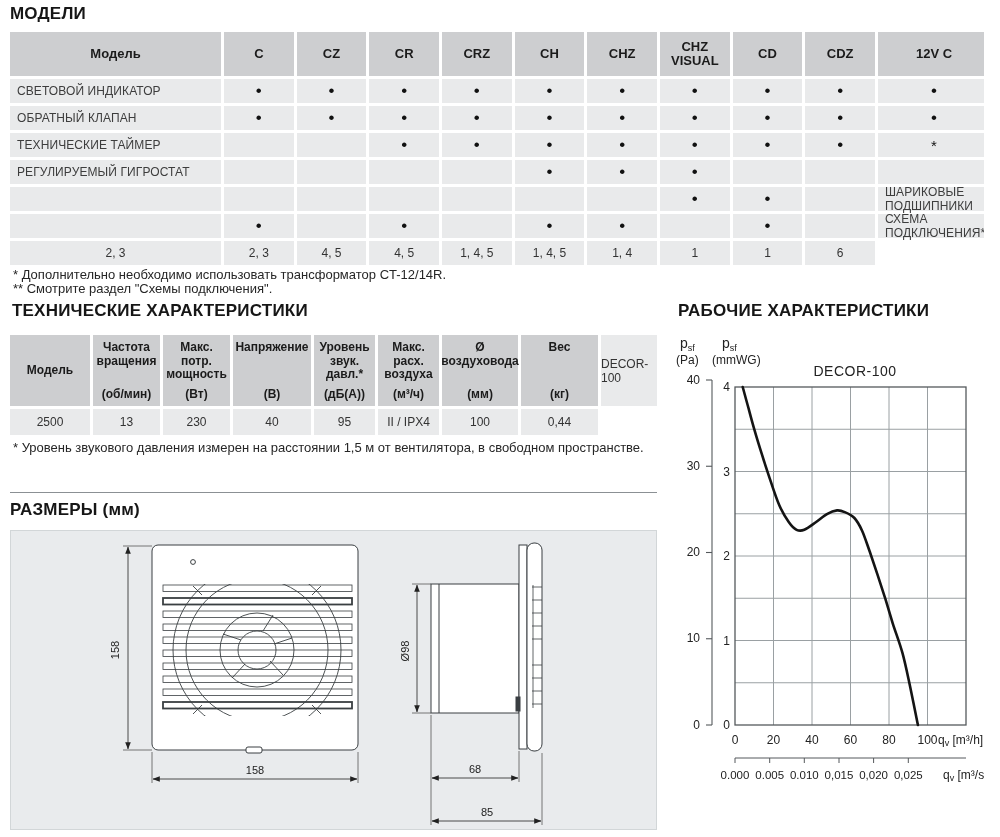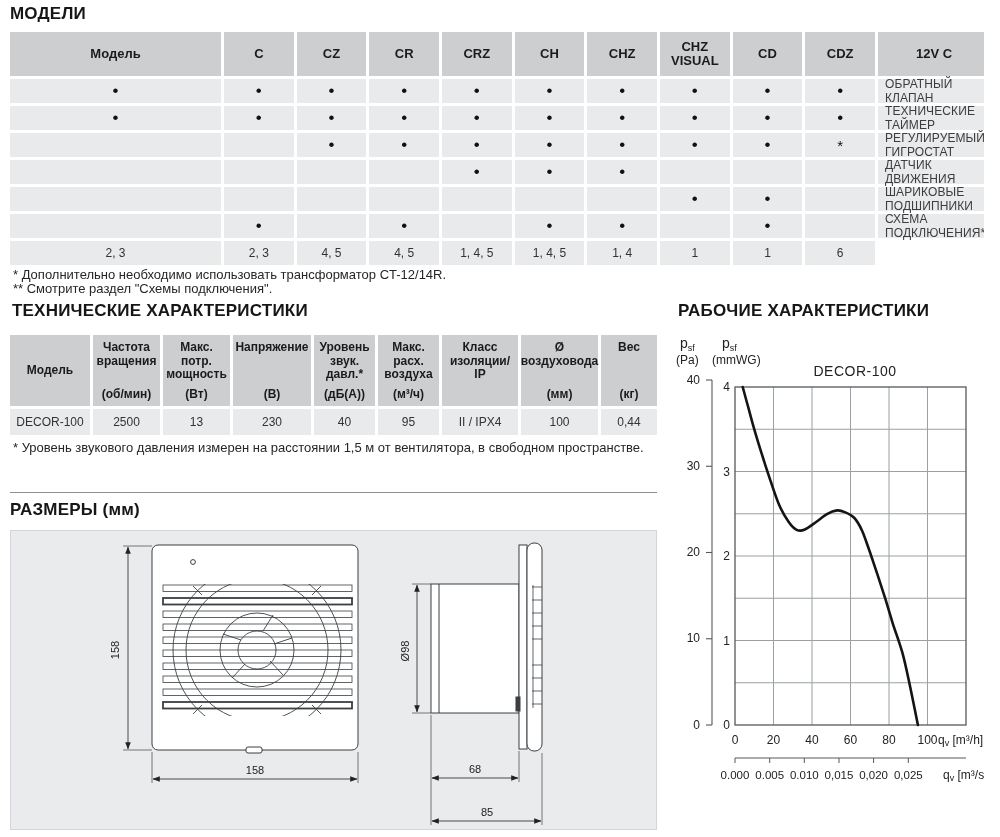--- a/index.html
+++ b/index.html
@@ -47,20 +47,21 @@
       <div class="mh">CZ</div>
       <div class="mh">CR</div>
       <div class="mh">CRZ</div>
       <div class="mh">CH</div>
       <div class="mh">CHZ</div>
       <div class="mh">CHZ
 VISUAL</div>
       <div class="mh">CD</div>
       <div class="mh">CDZ</div>
       <div class="mh">12V C</div>
+      <div class="ml">СВЕТОВОЙ ИНДИКАТОР</div>
       <div class="mc dot">•</div>
       <div class="mc dot">•</div>
       <div class="mc dot">•</div>
       <div class="mc dot">•</div>
       <div class="mc dot">•</div>
       <div class="mc dot">•</div>
       <div class="mc dot">•</div>
       <div class="mc dot">•</div>
       <div class="mc dot">•</div>
       <div class="mc dot">•</div>
@@ -90,21 +91,20 @@
       <div class="mc"></div>
       <div class="mc"></div>
       <div class="mc"></div>
       <div class="mc"></div>
       <div class="mc dot">•</div>
       <div class="mc dot">•</div>
       <div class="mc dot">•</div>
       <div class="mc"></div>
       <div class="mc"></div>
       <div class="mc"></div>
-      <div class="ml">ДАТЧИК ДВИЖЕНИЯ</div>
       <div class="mc"></div>
       <div class="mc"></div>
       <div class="mc"></div>
       <div class="mc"></div>
       <div class="mc"></div>
       <div class="mc"></div>
       <div class="mc"></div>
       <div class="mc dot">•</div>
       <div class="mc dot">•</div>
       <div class="mc"></div>
@@ -151,24 +151,20 @@
         <span>Напряжение</span>
         <span>(В)</span>
       </div>
     <div class="th">
         <span>Уровень звук. давл.*</span>
         <span>(дБ(А))</span>
       </div>
     <div class="th">
         <span>Макс. расх. воздуха</span>
         <span>(м³/ч)</span>
-      </div>
-    <div class="th">
-        <span>Класс изоляции/ IP</span>
-        <span></span>
       </div>
     <div class="th">
         <span>Ø воздуховода</span>
         <span>(мм)</span>
       </div>
     <div class="th">
         <span>Вес</span>
         <span>(кг)</span>
       </div>
     <div class="tv">DECOR-100</div>

